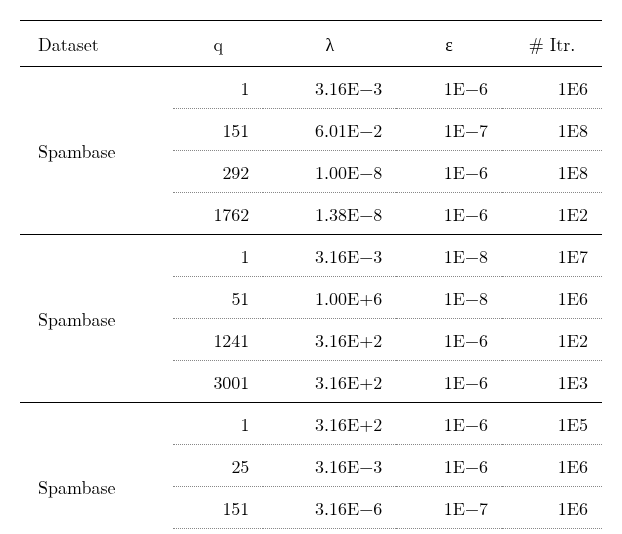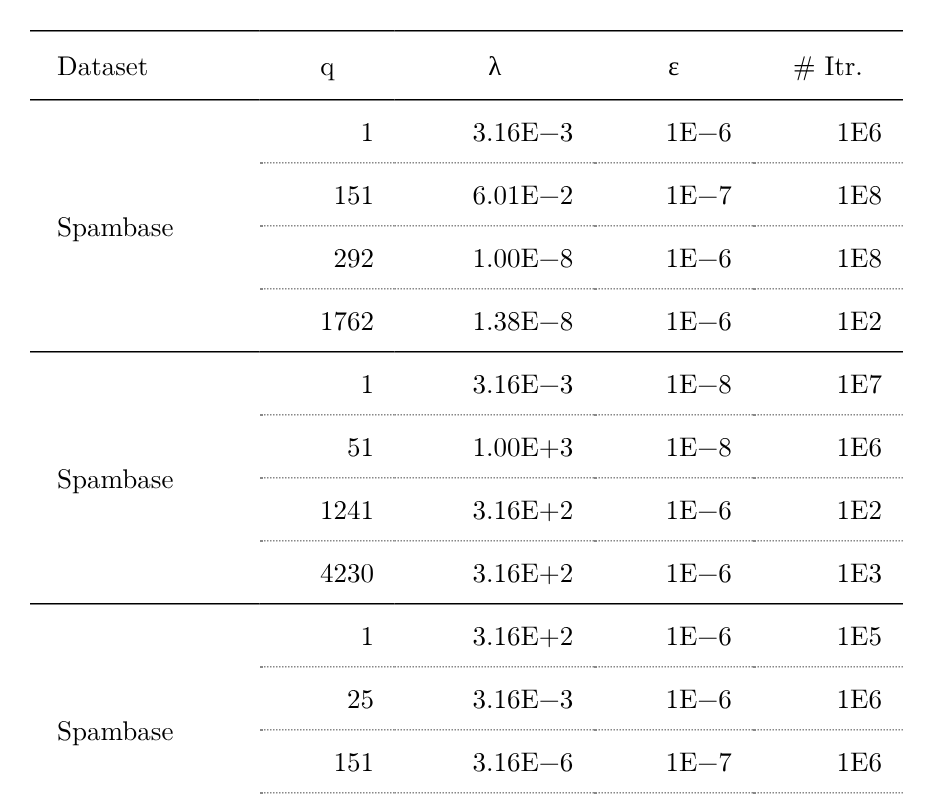--- a/index.html
+++ b/index.html
@@ -90,32 +90,32 @@
 
     <tr>
       <td rowspan="4" class="dataset-col">Spambase</td>
       <td>1</td>
       <td>3.16E−3</td>
       <td>1E−8</td>
       <td>1E7</td>
     </tr>
     <tr class="dotted-row">
       <td class="dotted">51</td>
-      <td class="dotted">1.00E+3</td>
+      <td class="dotted">1.00E+6</td>
       <td class="dotted">1E−8</td>
       <td class="dotted">1E6</td>
     </tr>
     <tr class="dotted-row">
       <td class="dotted">1241</td>
       <td class="dotted">3.16E+2</td>
       <td class="dotted">1E−6</td>
       <td class="dotted">1E2</td>
     </tr>
     <tr class="dotted-row rule-mid">
-      <td class="dotted">4230</td>
+      <td class="dotted">3001</td>
       <td class="dotted">3.16E+2</td>
       <td class="dotted">1E−6</td>
       <td class="dotted">1E3</td>
     </tr>
 
     <tr>
       <td rowspan="4" class="dataset-col">Spambase</td>
       <td>1</td>
       <td>3.16E+2</td>
       <td>1E−6</td>

